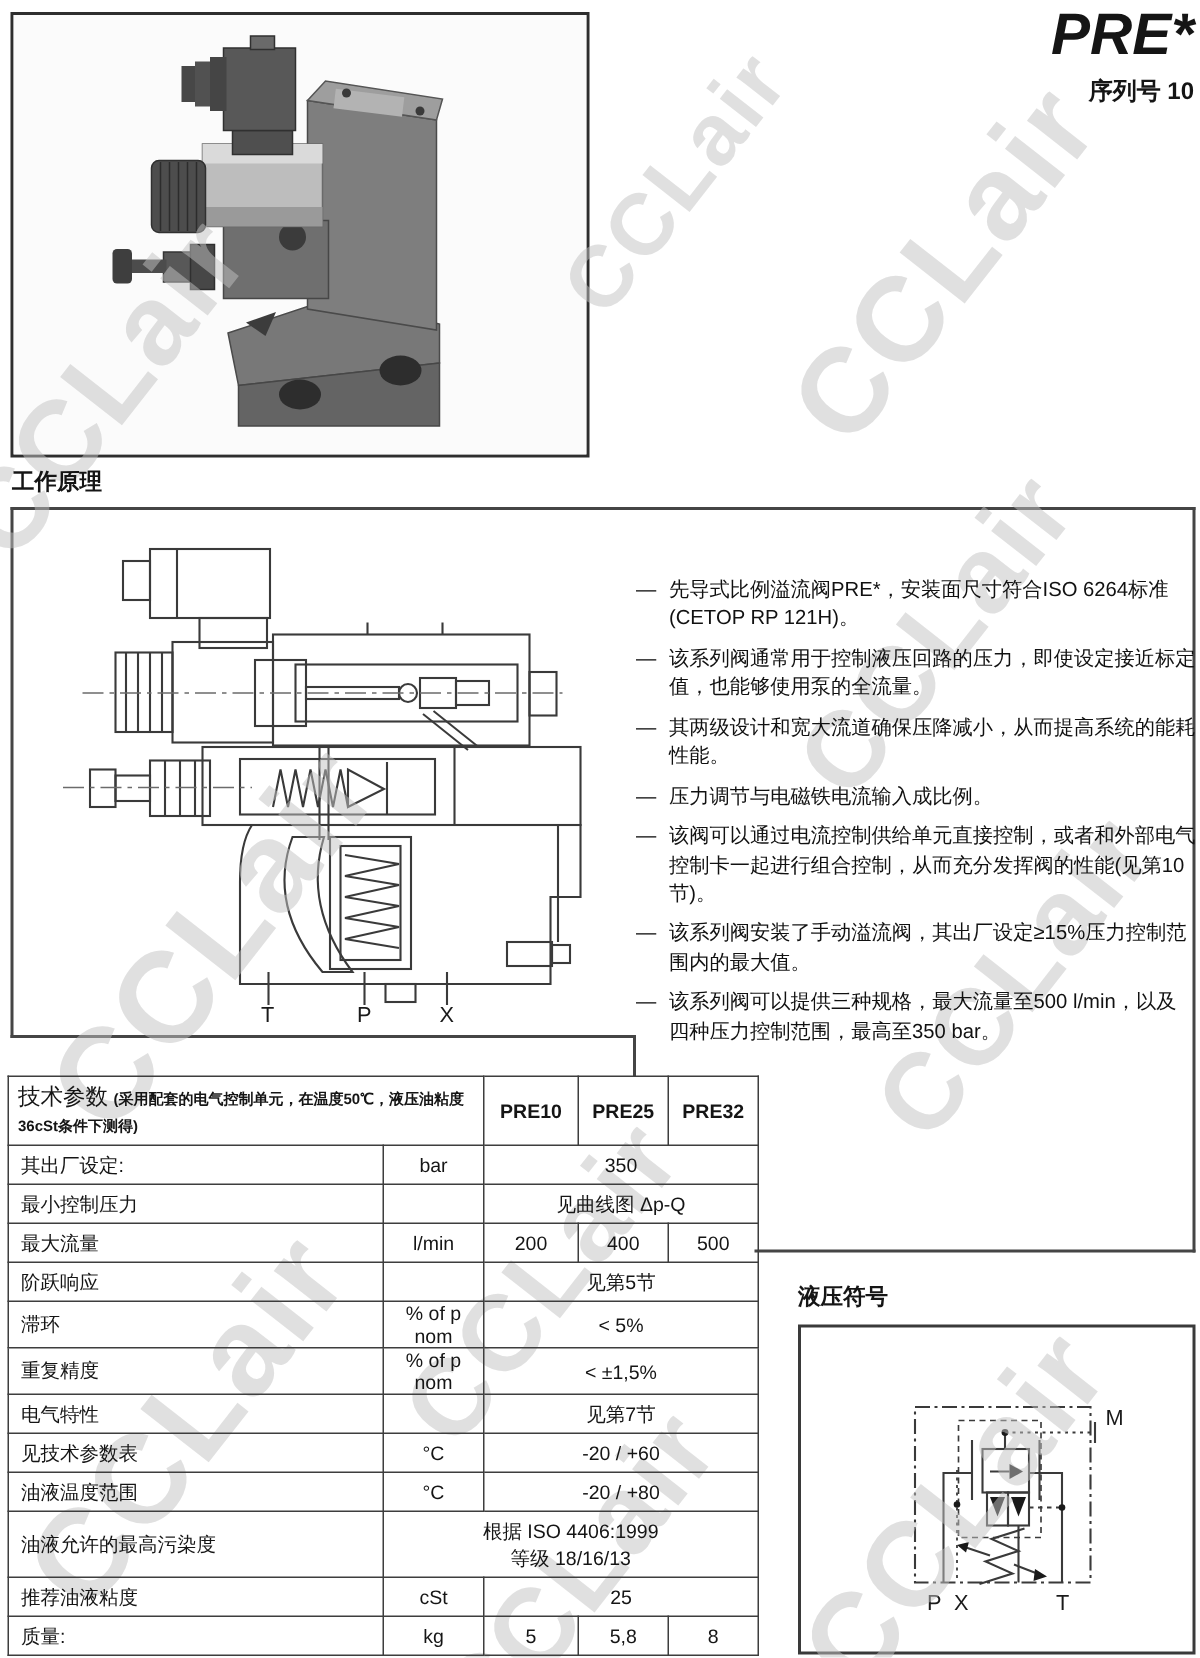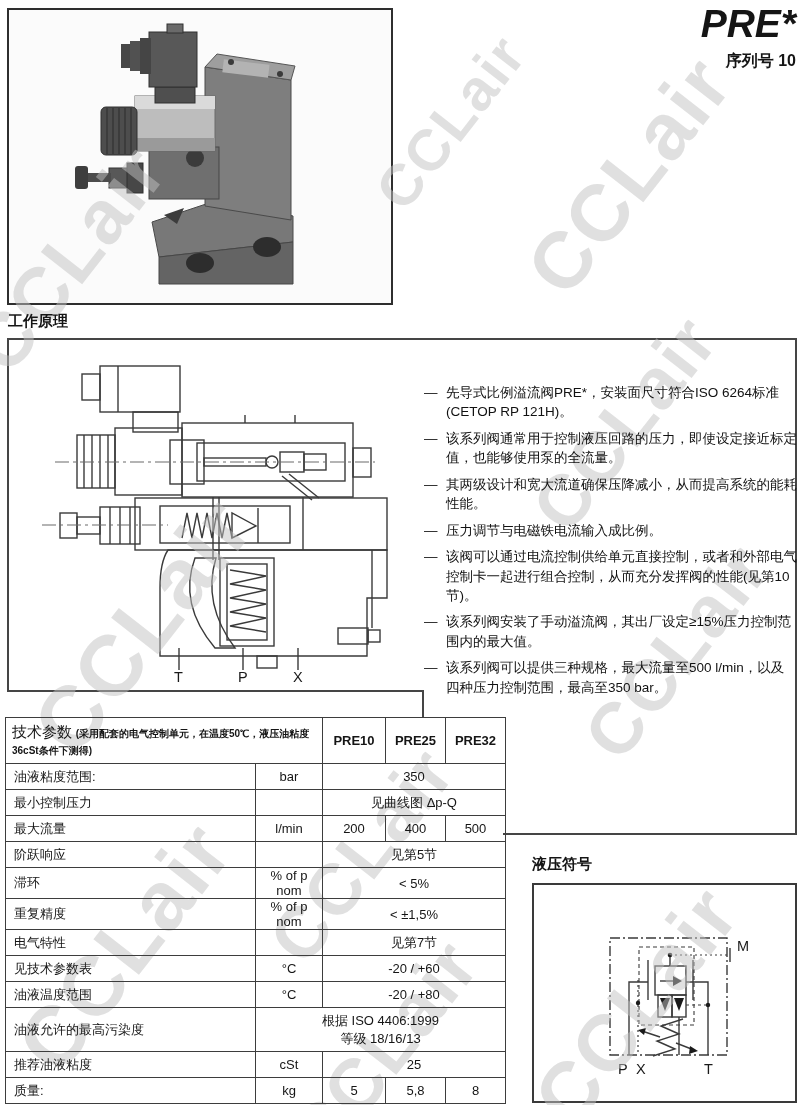--- a/index.html
+++ b/index.html
@@ -256,21 +256,21 @@
         <tr class="hdr">
       <td colspan="2" class="hcell">
         <span class="h-title">技术参数</span>
         <span class="h-note">(采用配套的电气控制单元，在温度50℃，液压油粘度36cSt条件下测得)</span>
       </td>
       <td class="model">PRE10</td>
       <td class="model">PRE25</td>
       <td class="model">PRE32</td>
     </tr>
     <tr>
-          <td class="lbl">油液粘度范围:</td>
+          <td class="lbl">其出厂设定:</td>
           <td class="unit">bar</td>
           <td class="val" colspan="3">350</td>
         </tr>
     <tr>
           <td class="lbl">最小控制压力</td>
           <td class="unit"></td>
           <td class="val" colspan="3">见曲线图 Δp-Q</td>
         </tr>
     <tr>
           <td class="lbl">最大流量</td>

